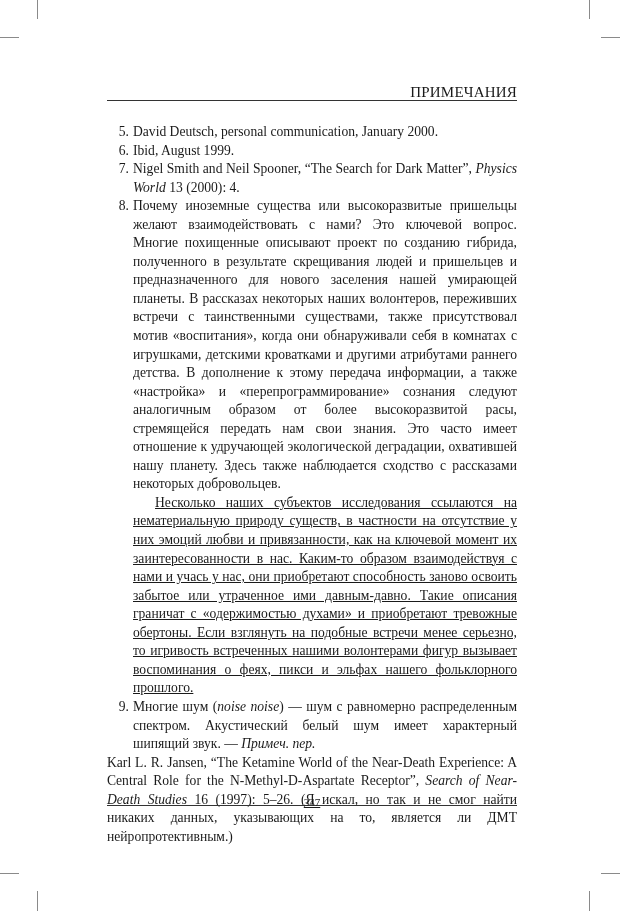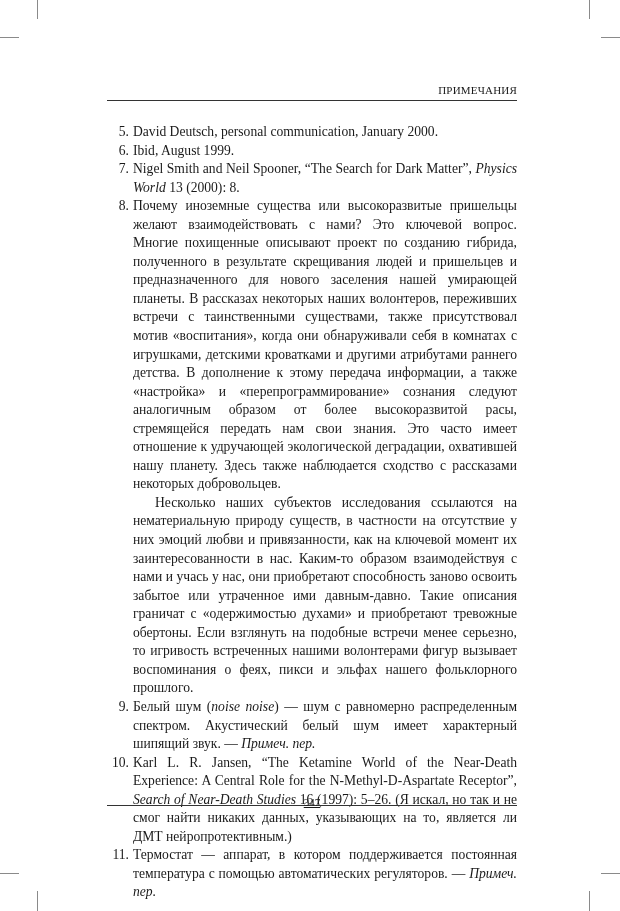--- a/index.html
+++ b/index.html
@@ -4,31 +4,31 @@
 <style>
   html, body { margin: 0; padding: 0; }
   body {
     width: 620px; height: 911px; position: relative; overflow: hidden;
     background: #ffffff; color: #1a1a1a;
     font-family: "Liberation Serif", "DejaVu Serif", serif;
   }
   .crop { position: absolute; background: #8a8a8a; }
   .running-head {
     position: absolute; left: 107px; width: 410px; top: 84px;
-    text-align: right; font-size: 11px; letter-spacing: 0.2px;
+    text-align: right; font-size: 15px; letter-spacing: 0.2px;
   }
   .rule { position: absolute; left: 107px; width: 410px; height: 1px; background: #333; }
   .body-text {
     position: absolute; left: 107px; width: 410px; top: 123px;
     font-size: 13.6px; line-height: 18.55px; text-align: justify;
   }
   .note { display: flex; }
   .note .num { flex: 0 0 22px; text-align: right; padding-right: 4px; }
   .note .txt { flex: 1; }
-  .para { text-indent: 22px; }
+  .para { text-indent: 22px; text-decoration: underline; }
   .page-number {
     position: absolute; left: 107px; width: 410px; top: 807px;
     text-align: center; font-size: 11px;
   }
   i { font-style: italic; }
 </style>
 </head>
 <body>
 
 <div class="crop" style="left:37px;top:0;width:1px;height:19px;"></div>
@@ -53,46 +53,39 @@
       </div>
       <div class="note">
         <span class="num">6.</span>
         <div class="txt">
           <div><span>Ibid, August 1999.</span></div>
         </div>
       </div>
       <div class="note">
         <span class="num">7.</span>
         <div class="txt">
-          <div><span>Nigel Smith and Neil Spooner, “The Search for Dark Matter”, </span><i>Physics World</i><span> 13 (2000): 8.</span></div>
+          <div><span>Nigel Smith and Neil Spooner, “The Search for Dark Matter”, </span><i>Physics World</i><span> 13 (2000): 4.</span></div>
         </div>
       </div>
       <div class="note">
         <span class="num">8.</span>
         <div class="txt">
           <div><span>Почему иноземные существа или высокоразвитые пришельцы желают взаимодействовать с нами? Это ключевой вопрос. Многие похищенные описывают проект по созданию гибрида, полученного в результате скрещивания людей и пришельцев и предназначенного для нового заселения нашей умирающей планеты. В рассказах некоторых наших волонтеров, переживших встречи с таинственными существами, также присутствовал мотив «воспитания», когда они обнаруживали себя в комнатах с игрушками, детскими кроватками и другими атрибутами раннего детства. В дополнение к этому передача информации, а также «настройка» и «перепрограммирование» сознания следуют аналогичным образом от более высокоразвитой расы, стремящейся передать нам свои знания. Это часто имеет отношение к удручающей экологической деградации, охватившей нашу планету. Здесь также наблюдается сходство с рассказами некоторых добровольцев.</span></div>
           <div class="para">Несколько наших субъектов исследования ссылаются на нематериальную природу существ, в частности на отсутствие у них эмоций любви и привязанности, как на ключевой момент их заинтересованности в нас. Каким-то образом взаимодействуя с нами и учась у нас, они приобретают способность заново освоить забытое или утраченное ими давным-давно. Такие описания граничат с «одержимостью духами» и приобретают тревожные обертоны. Если взглянуть на подобные встречи менее серьезно, то игривость встреченных нашими волонтерами фигур вызывает воспоминания о феях, пикси и эльфах нашего фольклорного прошлого.</div>
         </div>
       </div>
       <div class="note">
         <span class="num">9.</span>
         <div class="txt">
-          <div><span>Белый шум (</span><i>noise noise</i><span>) — шум с равномерно распределенным спектром. Акустический белый шум имеет характерный шипящий звук. — </span><i>Примеч. пер.</i></div>
+          <div><span>Многие шум (</span><i>noise noise</i><span>) — шум с равномерно распределенным спектром. Акустический белый шум имеет характерный шипящий звук. — </span><i>Примеч. пер.</i></div>
         </div>
       </div>
       <div class="note">
-        <span class="num">10.</span>
         <div class="txt">
           <div><span>Karl L. R. Jansen, “The Ketamine World of the Near-Death Experience: A Central Role for the N-Methyl-D-Aspartate Receptor”, </span><i>Search of Near-Death Studies</i><span> 16 (1997): 5–26. (Я искал, но так и не смог найти никаких данных, указывающих на то, является ли ДМТ нейропротективным.)</span></div>
-        </div>
-      </div>
-      <div class="note">
-        <span class="num">11.</span>
-        <div class="txt">
-          <div><span>Термостат — аппарат, в котором поддерживается постоянная температура с помощью автоматических регуляторов. — </span><i>Примеч. пер.</i></div>
         </div>
       </div>
     </div>
 
 </div>
 
 <div class="rule" style="top:805px;"></div>
 <div class="page-number" style="top:796px;text-decoration:underline;">347</div>
 
 </body></html>

